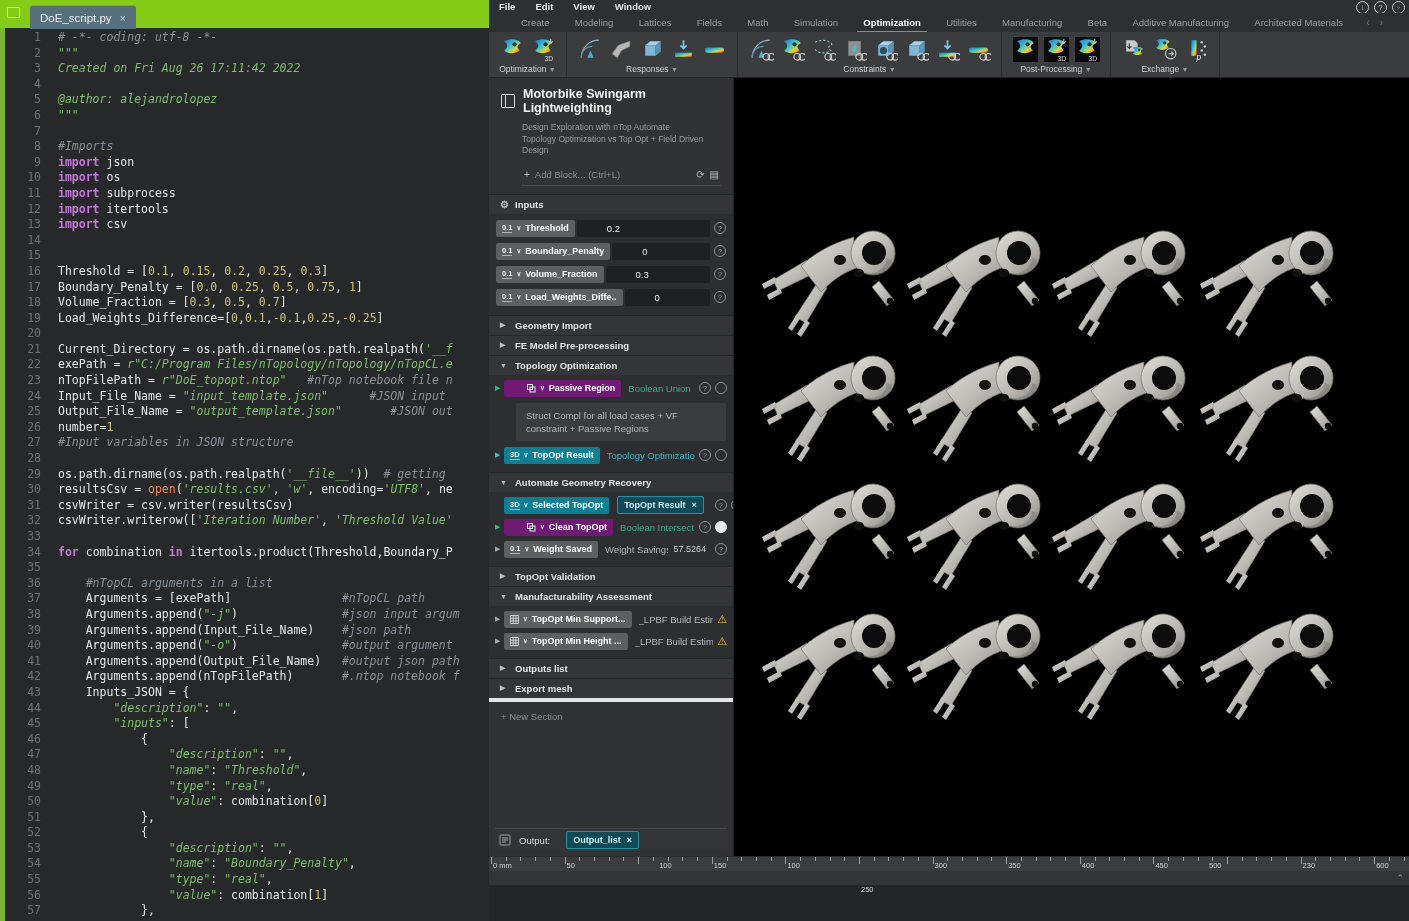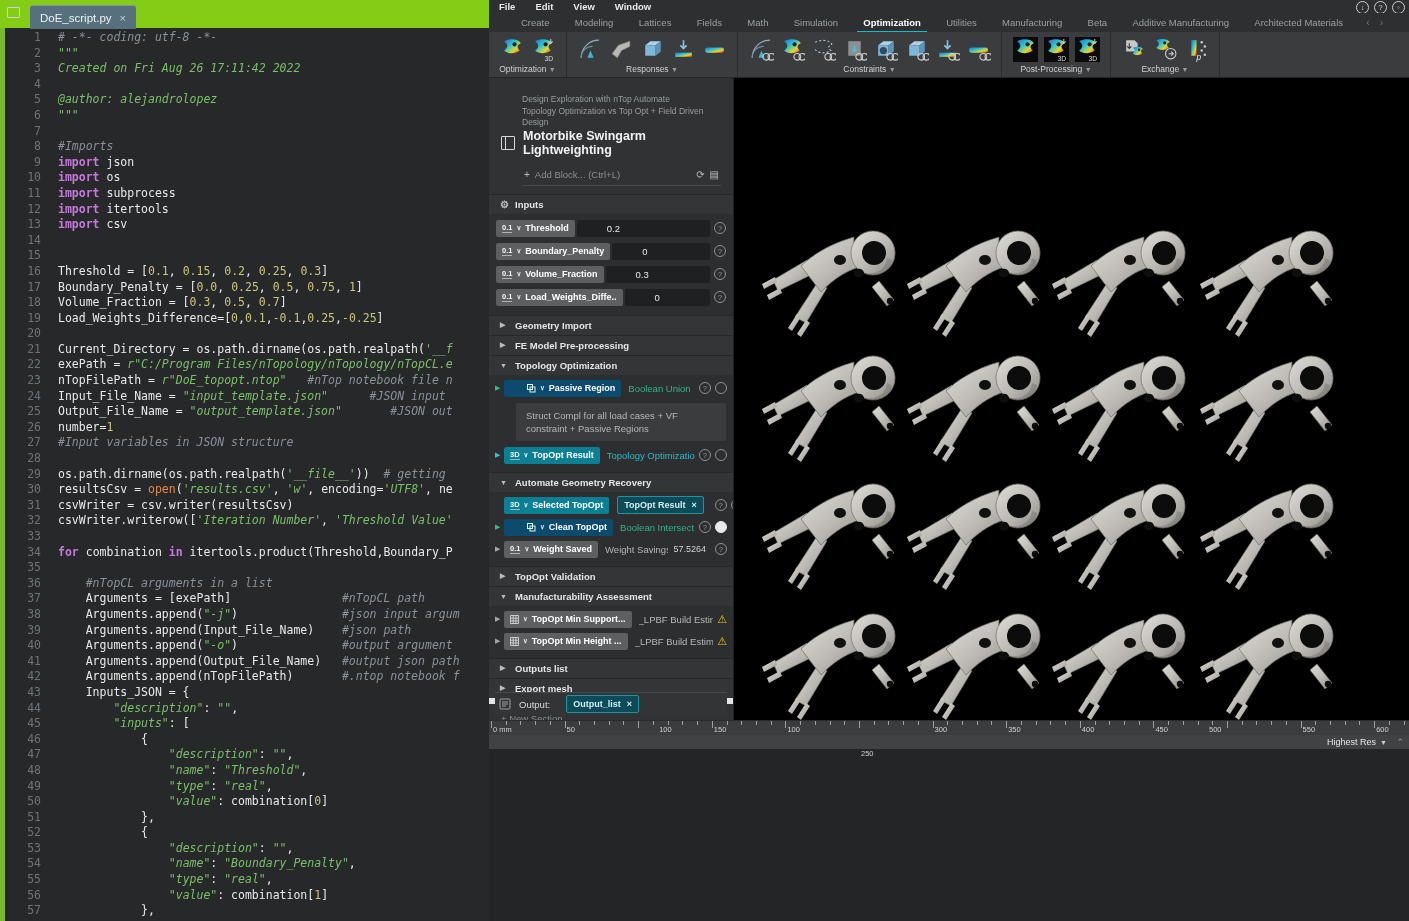--- a/index.html
+++ b/index.html
@@ -21,21 +21,21 @@
   .ln{width:36px;flex:none;text-align:right;color:#6d7478;padding-right:17px;user-select:none;}
   .sg{white-space:pre;}
   .t{color:#e8eaea;}
   .c{color:#8a9199;font-style:italic;}
   .s{color:#7bc06a;font-style:italic;}
   .k{color:#c678dd;font-weight:bold;}
   .n{color:#cdc578;}
   .b{color:#e5894a;}
 
   
-  #ntop{position:absolute;left:489px;top:0;width:920px;height:749px;background:#323435;}
+  #ntop{position:absolute;left:489px;top:0;width:920px;height:885px;background:#323435;}
   #menubar{position:absolute;left:0;top:0;width:100%;height:13px;background:#2d2f30;display:flex;
            align-items:center;gap:20px;padding-left:10px;box-sizing:border-box;font-size:9.5px;font-weight:bold;color:#e8e8e8;}
   .menu-item{cursor:default;}
   #winicons{position:absolute;right:4px;top:1px;display:flex;gap:5px;}
   .wicon{width:11px;height:11px;border:1px solid #cfcfcf;border-radius:50%;color:#cfcfcf;font-size:8px;
          display:flex;align-items:center;justify-content:center;line-height:1;}
   #ribbontabs{position:absolute;left:0;top:13px;width:100%;height:19px;background:#2d2f30;display:flex;
               align-items:center;justify-content:space-between;padding:0 26px 0 30px;box-sizing:border-box;}
   .rtab{font-size:9.5px;color:#9aa0a2;padding:3px 2px;position:relative;white-space:nowrap;}
   .rtab.active{color:#ffffff;font-weight:bold;}
@@ -68,37 +68,37 @@
   .sarrow{color:#b9bdbf;font-size:7px;width:8px;flex:none;}
   .srows{padding:1px 5px 4px 5px;background:#2c2e2f;}
   .brow{display:flex;align-items:center;height:19px;margin:3px 1px;}
   .play{width:9px;flex:none;font-size:7px;text-align:left;}
   .play.green{color:#2bc07d;}.play.cyan{color:#35c2d6;}.play.gray{color:#a3a7a9;}
   .chip{display:flex;align-items:center;gap:4px;padding:0 6px;height:17px;font-size:9px;font-weight:bold;
         color:#fff;border-radius:2px;white-space:nowrap;flex:none;}
   .chip .badge{font-size:7.5px;font-weight:bold;opacity:.95;border-bottom:1px solid rgba(255,255,255,.55);}
   .chip .caret{font-size:6.5px;opacity:.85;}
   .chip-gray{background:#5d5f60;}
-  .chip-green{background:#0c4a6e;padding-left:23px;}
+  .chip-green{background:#701a75;padding-left:23px;}
   .chip-teal{background:#0b7f93;}
   .fn{font-size:9.5px;margin-left:7px;flex:1;white-space:nowrap;overflow:hidden;}
   .fn-green{color:#35b389;}.fn-teal{color:#30b9cb;}.fn-gray{color:#b4b8ba;}
   .val{color:#cfd3d5;font-size:9px;margin:0 5px;flex:none;}
   .trail{display:flex;gap:4px;align-items:center;margin-left:4px;flex:none;}
   .qc{width:10px;height:10px;border-radius:50%;border:1px solid #8e9294;color:#9ea2a4;font-size:7px;
       display:flex;align-items:center;justify-content:center;}
   .qc.on{background:#e9e9e9;border-color:#e9e9e9;}
   .warn{color:#e6c428;font-size:11px;line-height:1;margin-left:4px;}
   .tag{display:flex;align-items:center;gap:6px;background:#0e4a57;border:1px solid #1e93a8;color:#cfeef5;
        font-size:9px;font-weight:bold;padding:0 6px;height:16px;margin-left:8px;border-radius:2px;white-space:nowrap;}
   .irow{display:flex;align-items:center;height:19px;margin:4px 2px;}
   .ival{flex:1;background:#1e2021;border-radius:2px;height:17px;color:#e8eaea;font-size:9.5px;
         display:flex;align-items:center;padding-left:30px;margin-left:2px;overflow:hidden;}
   .crow{background:#3a3c3d;color:#b4b8ba;font-size:9.5px;line-height:13px;padding:6px 10px;margin:5px 2px 5px 22px;border-radius:1px;}
-  #newsection{color:#8a9093;font-size:9.5px;padding:9px 12px;border-top:6px solid #e5e5e5;}
+  #newsection{color:#8a9093;font-size:9.5px;padding:9px 12px;border-top:4px solid #e5e5e5;}
   #outrow{position:absolute;left:6px;right:6px;bottom:6px;height:22px;background:#323435;border-top:1px solid #47494a;
           display:flex;align-items:center;gap:8px;padding:0 4px;}
   #outrow .olabel{color:#d8dadb;font-size:9.5px;}
   #viewport{flex:1;background:#000;position:relative;overflow:hidden;}
 
   
   #ruler{position:absolute;left:0;bottom:14px;width:100%;height:14px;background:#3a3c3d;border-top:1px solid #2a2c2d;}
   #ruler .tick{position:absolute;top:0;width:1px;background:#9aa0a2;}
   #ruler .rlab{position:absolute;top:4px;font-size:7.5px;color:#cfd3d5;white-space:nowrap;}
   #statusbar{position:absolute;left:0;bottom:0;width:100%;height:14px;background:#404243;display:flex;
@@ -525,27 +525,27 @@
             </svg>
           </div>
         </div>
         <div class="rlabel">Exchange <span class="caret">▼</span></div>
       </div>
     </div>
 
   <div id="main">
     <div id="panel">
       <div id="phead">
+        <div id="ptitle">
+          <span class="nb-icon"></span>
+          <span>Motorbike Swingarm Lightweighting</span>
+        </div>
         <div id="psub">
           <div>Design Exploration with nTop Automate</div>
           <div>Topology Optimization vs Top Opt + Field Driven Design</div>
-        </div>
-        <div id="ptitle">
-          <span class="nb-icon"></span>
-          <span>Motorbike Swingarm Lightweighting</span>
         </div>
         <div id="addblock">
           <span class="mini-ic">+</span>
           <span>Add Block... (Ctrl+L)</span>
           <span class="grow"></span>
           <span class="mini-ic">⟳</span>
           <span class="mini-ic">▤</span>
         </div>
       </div>
       <div id="sections">
@@ -878,28 +878,24 @@
       <div class="tick" style="left: 693.84px; height: 4px;"></div>
       <div class="tick" style="left: 708.56px; height: 4px;"></div>
       <div class="tick" style="left: 723.28px; height: 4px;"></div>
       <div class="tick" style="left: 738px; height: 7px;"></div>
       <div class="rlab" style="left: 720px;">500</div>
       <div class="tick" style="left: 752.72px; height: 4px;"></div>
       <div class="tick" style="left: 767.44px; height: 4px;"></div>
       <div class="tick" style="left: 782.16px; height: 4px;"></div>
       <div class="tick" style="left: 796.88px; height: 4px;"></div>
       <div class="tick" style="left: 811.6px; height: 7px;"></div>
-      <div class="rlab" style="left: 813.6px;">550</div>
+      <div class="rlab" style="left: 813.6px;">230</div>
       <div class="tick" style="left: 826.32px; height: 4px;"></div>
       <div class="tick" style="left: 841.04px; height: 4px;"></div>
       <div class="tick" style="left: 855.76px; height: 4px;"></div>
       <div class="tick" style="left: 870.48px; height: 4px;"></div>
       <div class="tick" style="left: 885.2px; height: 7px;"></div>
       <div class="rlab" style="left: 887.2px;">600</div>
       <div class="tick" style="left: 899.92px; height: 4px;"></div>
       <div class="tick" style="left: 914.64px; height: 4px;"></div>
     </div>
-  <div id="statusbar">
-    <span class="res">Highest Res</span>
-    <span class="caret">▼</span>
-  </div>
   <div id="collapse">⌃</div>
 </div>
 
 </body></html>

